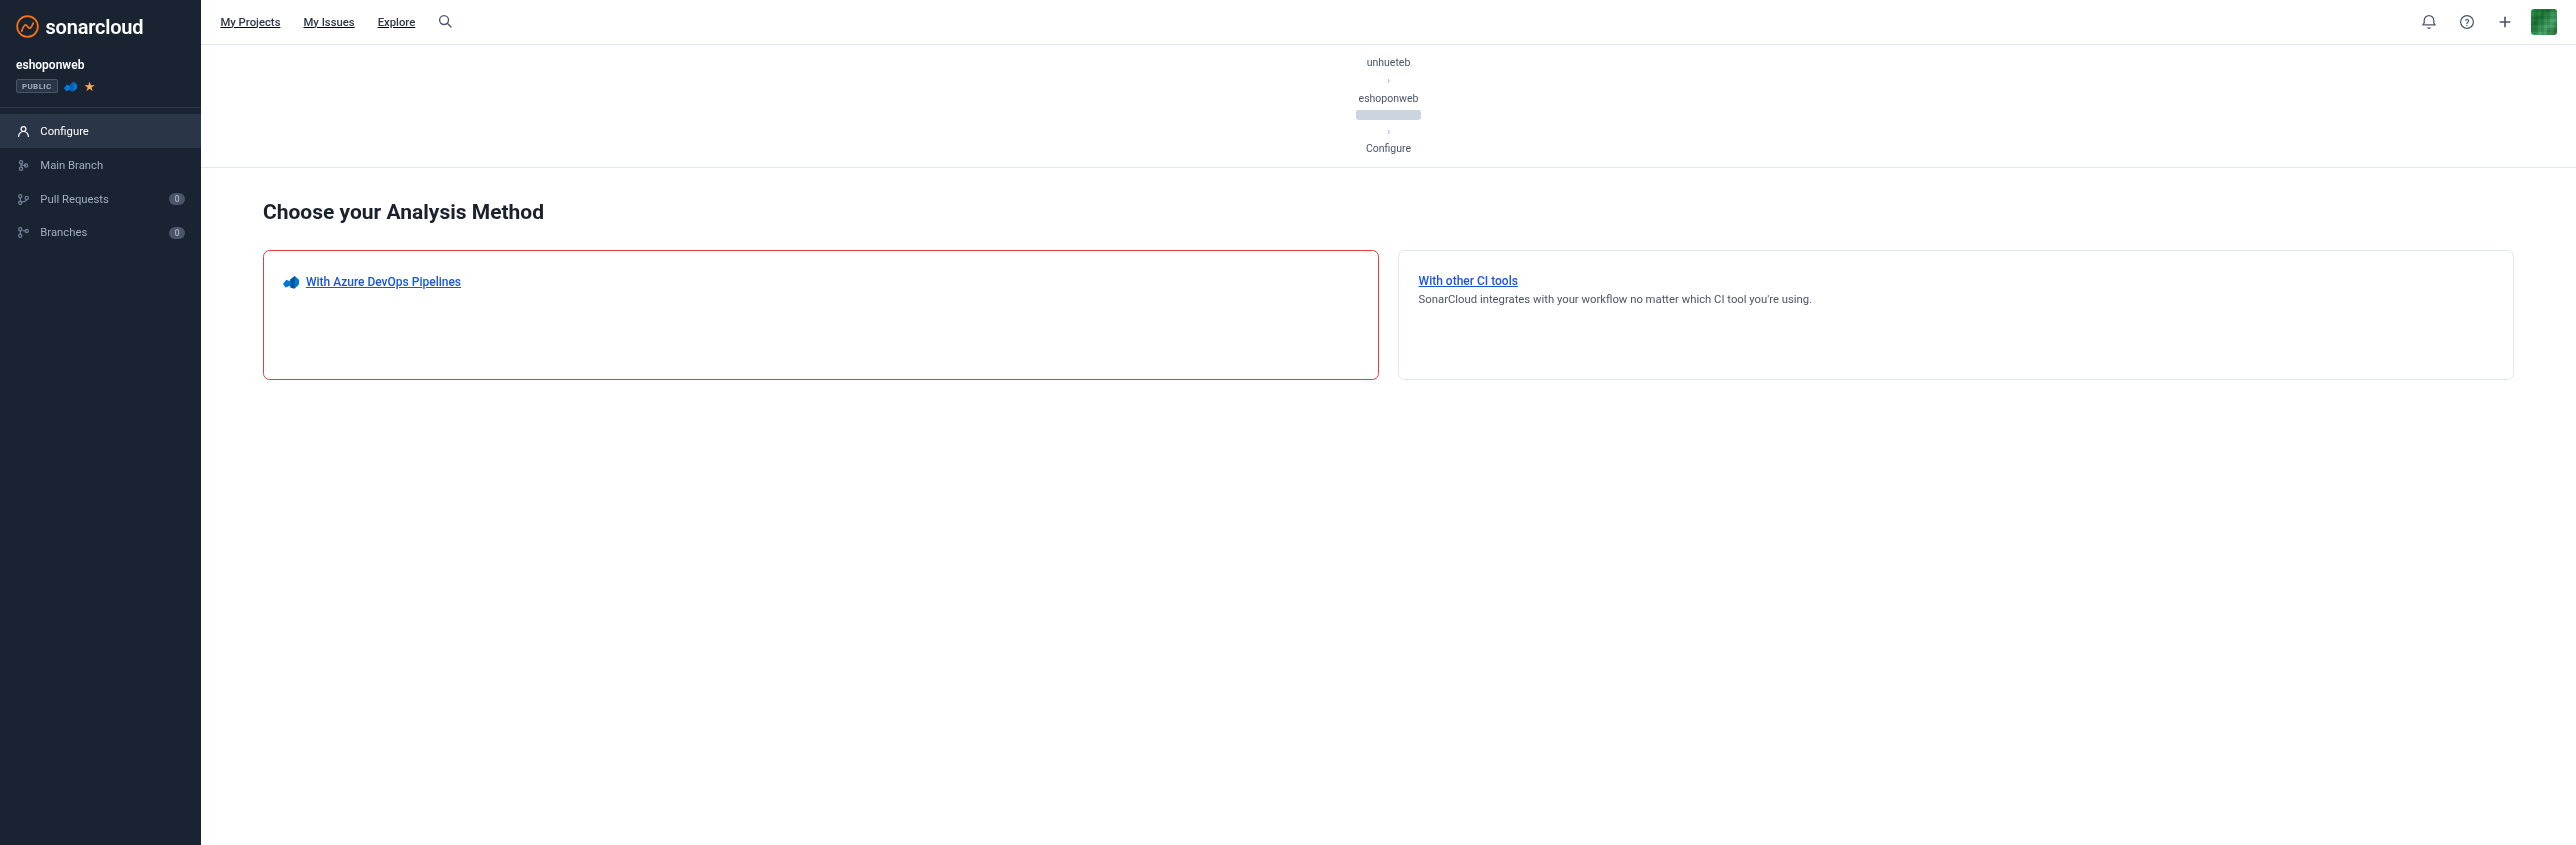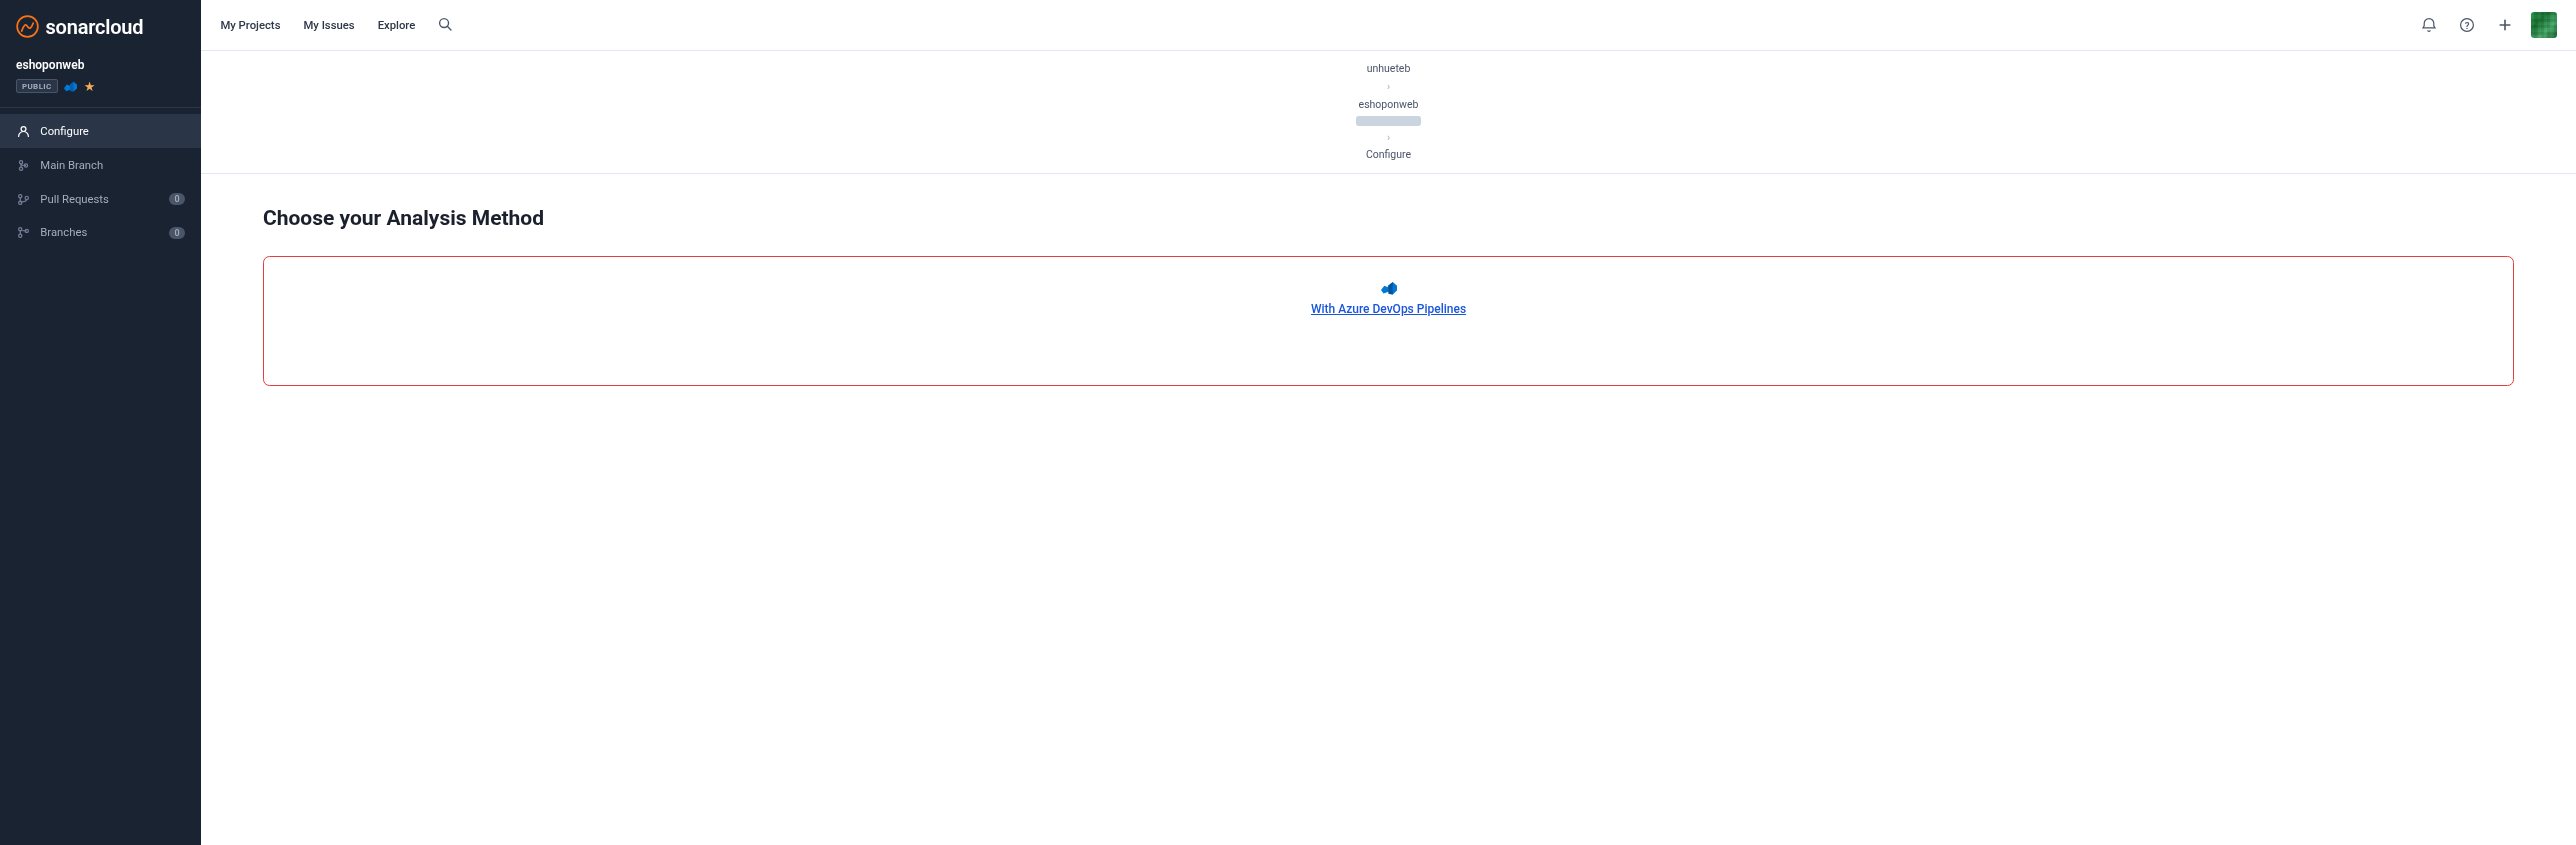--- a/index.html
+++ b/index.html
@@ -105,24 +105,25 @@
     .main-area {
       flex: 1;
       display: flex;
       flex-direction: column;
       overflow: hidden;
     }
     .header {
       display: flex;
       align-items: center;
       padding: 0 19.4px;
-      height: 51px;
+      height: 45px;
       border-bottom: 0.8px solid #e2e8f0;
       background: #fff;
       gap: 0;
+      text-decoration: underline;
     }
     .header-nav {
       display: flex;
       align-items: center;
       flex: 1;
       gap: 23px;
     }
     .header-nav-item {
       font-size: 11.3px;
       color: #2d3748;
@@ -244,21 +245,20 @@
     }
     .card-link {
       display: flex;
       align-items: center;
       gap: 6.5px;
       color: #1a56db;
       font-size: 12px;
       font-weight: 500;
       text-decoration: underline;
       margin-bottom: 4px;
-      flex-direction: column;
     }
     .card-icon {
       width: 16px;
       height: 16px;
       display: flex;
       align-items: center;
       justify-content: center;
     }
     .card-description {
       font-size: 11.3px;
@@ -409,17 +409,23 @@
           <span class="card-icon">
             <svg width="16" height="16" viewBox="0 0 20 20" fill="none">
               <path d="M0 12.5L3.2 17l6.2-2.25v2.1L14.7 18 20 13V7.1L14.7 2.5 8.5 7.1v2.1L4.2 7.1 0 12.5z" fill="#0078d4"></path>
               <path d="M9.4 7.1l5.3-4.6V18L9.4 17.35V7.1z" fill="#004b8d" opacity="0.8"></path>
             </svg>
           </span>
           <span>With Azure DevOps Pipelines</span>
         </div>
       </div>
 
+      <div class="card">
+        <div class="card-link">
+          <span>With other CI tools</span>
+        </div>
+        <p class="card-description">SonarCloud integrates with your workflow no matter which CI tool you're using.</p>
+      </div>
 
     </div>
   </div>
 </div>
 
 
 </body></html>

